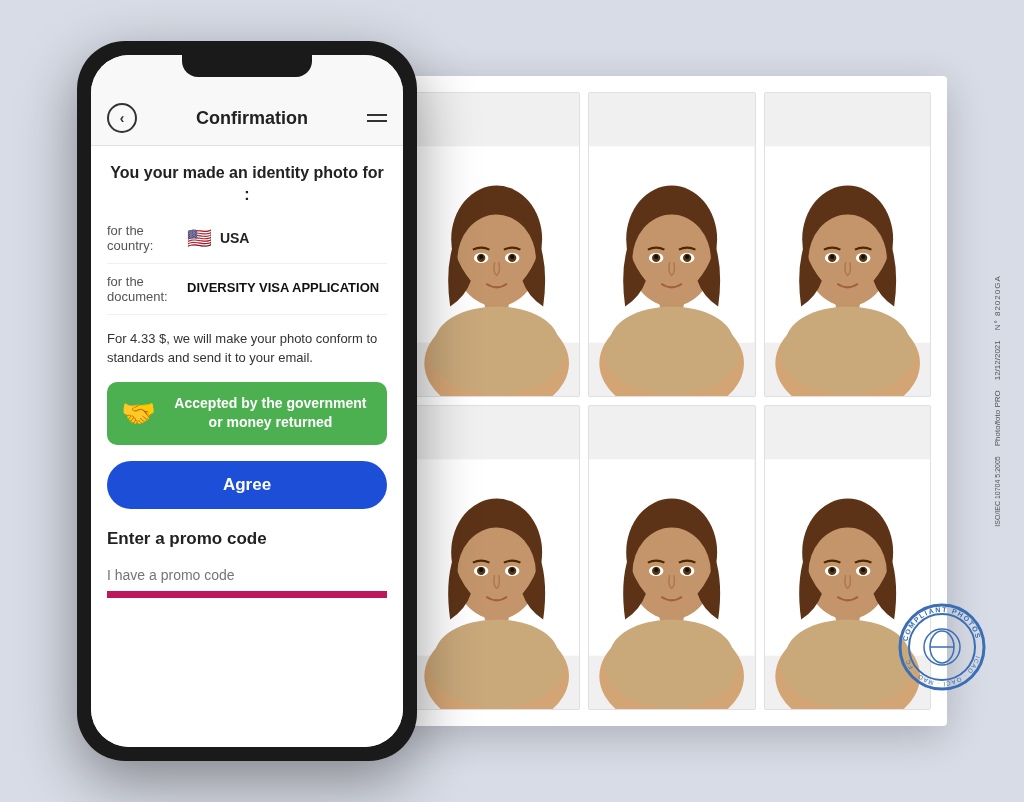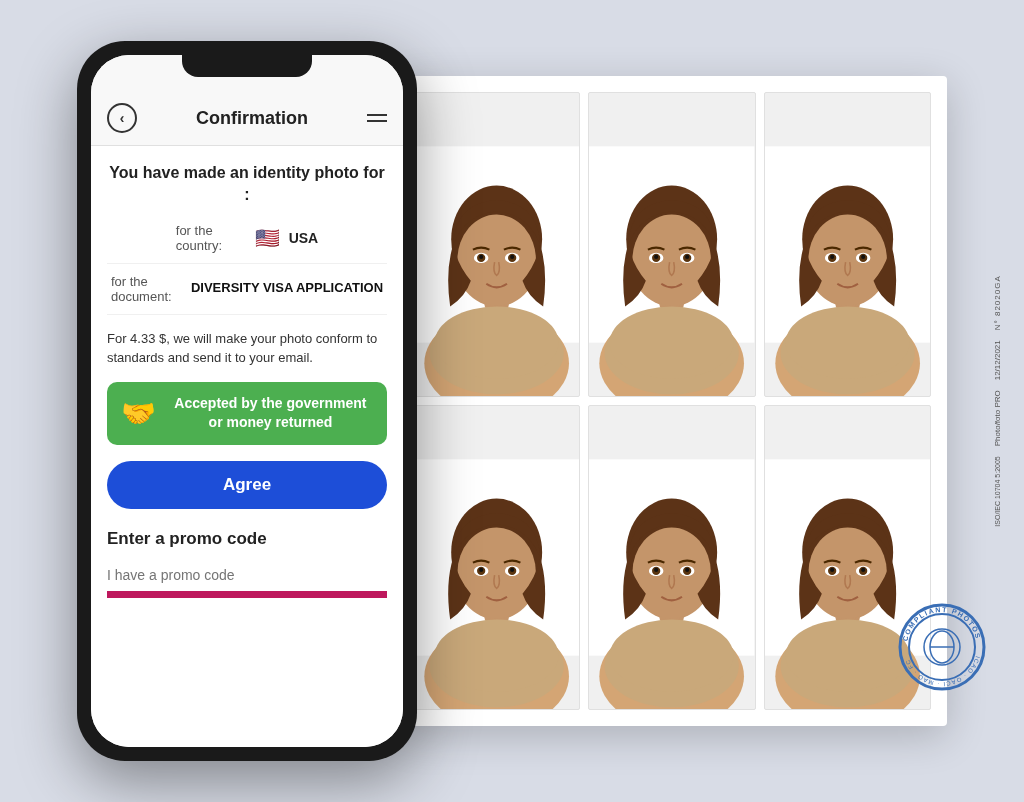--- a/index.html
+++ b/index.html
@@ -117,21 +117,20 @@
       margin-bottom: 16px;
       line-height: 1.4;
     }
 
     .info-row {
       display: flex;
       align-items: center;
       margin-bottom: 10px;
       border-bottom: 1px solid #f0f0f0;
       padding-bottom: 10px;
-      justify-content: center;
     }
 
     .info-label {
       font-size: 13px;
       color: #555;
       width: 80px;
       flex-shrink: 0;
     }
 
     .info-value {
@@ -278,21 +277,21 @@
         </div>
         <span class="header-title">Confirmation</span>
         <div class="menu-icon">
           <span></span>
           <span></span>
         </div>
       </div>
 
       <div class="screen-content">
 
-        <div class="identity-title">You have made an identity photo for :</div>
+        <div class="identity-title">You your made an identity photo for :</div>
 
         <div class="info-row">
           <span class="info-label">for the country:</span>
           <div class="info-value">
             <span class="flag">🇺🇸</span>
             <span>USA</span>
           </div>
         </div>
 
         <div class="info-row">

